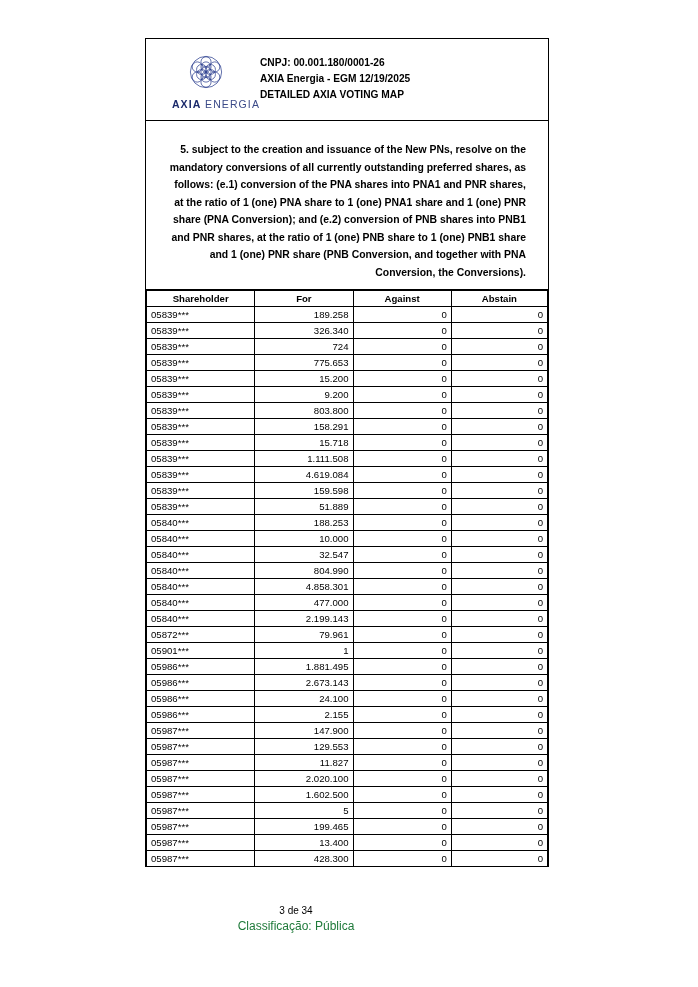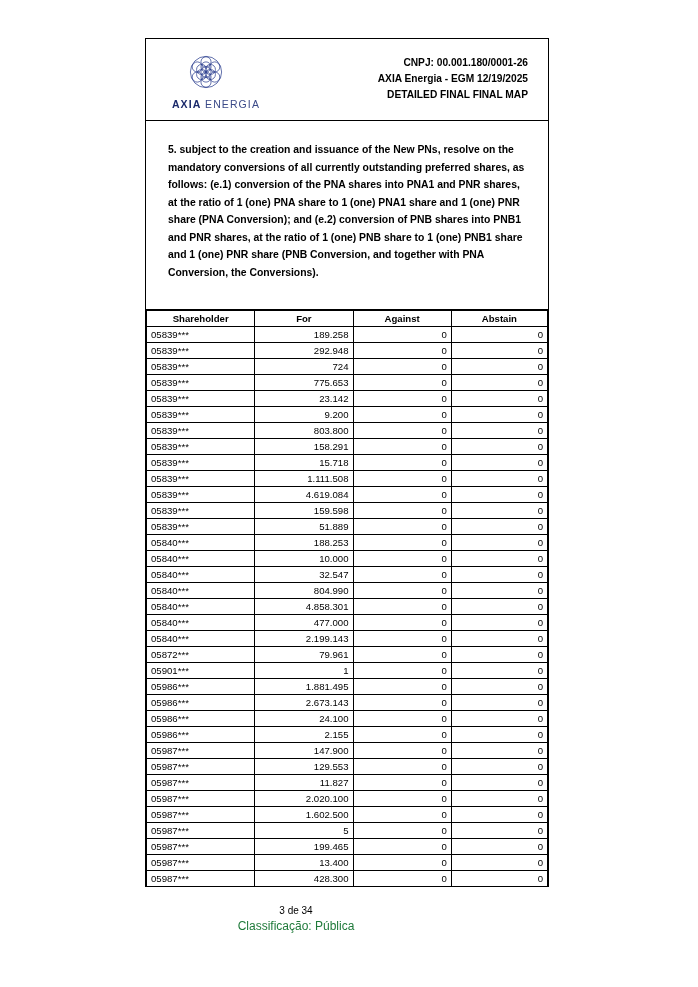--- a/index.html
+++ b/index.html
@@ -52,33 +52,33 @@
     font-weight: bold;
     white-space: nowrap;
     text-align: right;
   }
   .logo-text .light {
     font-weight: normal;
     color: #3b4a88;
   }
   .header-titles {
     flex: 1;
-    text-align: right;
+    text-align: left;
     font-size: 10.2px;
     font-weight: bold;
     line-height: 16px;
     padding-right: 14px;
   }
   .resolution {
-    padding: 20px 22px 28px 22px;
+    padding: 20px 22px 8px 22px;
     border-bottom: 1.5px solid #000;
     font-size: 10.4px;
     font-weight: bold;
     line-height: 17.5px;
-    text-align: left;
+    text-align: right;
   }
   table.vote-table {
     border-collapse: collapse;
     width: 100%;
     font-size: 9.6px;
   }
   table.vote-table th,
   table.vote-table td {
     border: 1px solid #000;
     padding: 1px 4px;
@@ -140,21 +140,21 @@
           </g>
         </svg>
         <div class="logo-text">
           <span>AXIA</span>
           <span class="light">ENERGIA</span>
         </div>
       </div>
       <div class="header-titles">
         <div>CNPJ: 00.001.180/0001-26</div>
         <div>AXIA Energia - EGM  12/19/2025</div>
-        <div>DETAILED FINAL FINAL MAP</div>
+        <div>DETAILED AXIA VOTING MAP</div>
       </div>
     </div>
 
     <div class="resolution">5.  subject to the creation and issuance of the New PNs, resolve on the mandatory conversions of all currently outstanding preferred shares, as follows: (e.1) conversion of the PNA shares into PNA1 and PNR shares, at the ratio of 1 (one) PNA share to 1 (one) PNA1 share and 1 (one) PNR share (PNA Conversion); and (e.2) conversion of PNB shares into PNB1 and PNR shares, at the ratio of 1 (one) PNB share to 1 (one) PNB1 share and 1 (one) PNR share (PNB Conversion, and together with PNA Conversion, the Conversions).</div>
 
     <table class="vote-table">
       <thead>
         <tr>
           <th class="col-sh">Shareholder</th>
           <th class="col-for">For</th>
@@ -164,39 +164,39 @@
       </thead>
       <tbody id="vote-body">
           <tr>
             <td class="col-sh">05839***</td>
             <td class="col-for">189.258</td>
             <td class="col-against">0</td>
             <td class="col-abstain">0</td>
           </tr>
           <tr>
             <td class="col-sh">05839***</td>
-            <td class="col-for">292.948</td>
+            <td class="col-for">326.340</td>
             <td class="col-against">0</td>
             <td class="col-abstain">0</td>
           </tr>
           <tr>
             <td class="col-sh">05839***</td>
             <td class="col-for">724</td>
             <td class="col-against">0</td>
             <td class="col-abstain">0</td>
           </tr>
           <tr>
             <td class="col-sh">05839***</td>
             <td class="col-for">775.653</td>
             <td class="col-against">0</td>
             <td class="col-abstain">0</td>
           </tr>
           <tr>
             <td class="col-sh">05839***</td>
-            <td class="col-for">23.142</td>
+            <td class="col-for">15.200</td>
             <td class="col-against">0</td>
             <td class="col-abstain">0</td>
           </tr>
           <tr>
             <td class="col-sh">05839***</td>
             <td class="col-for">9.200</td>
             <td class="col-against">0</td>
             <td class="col-abstain">0</td>
           </tr>
           <tr>

